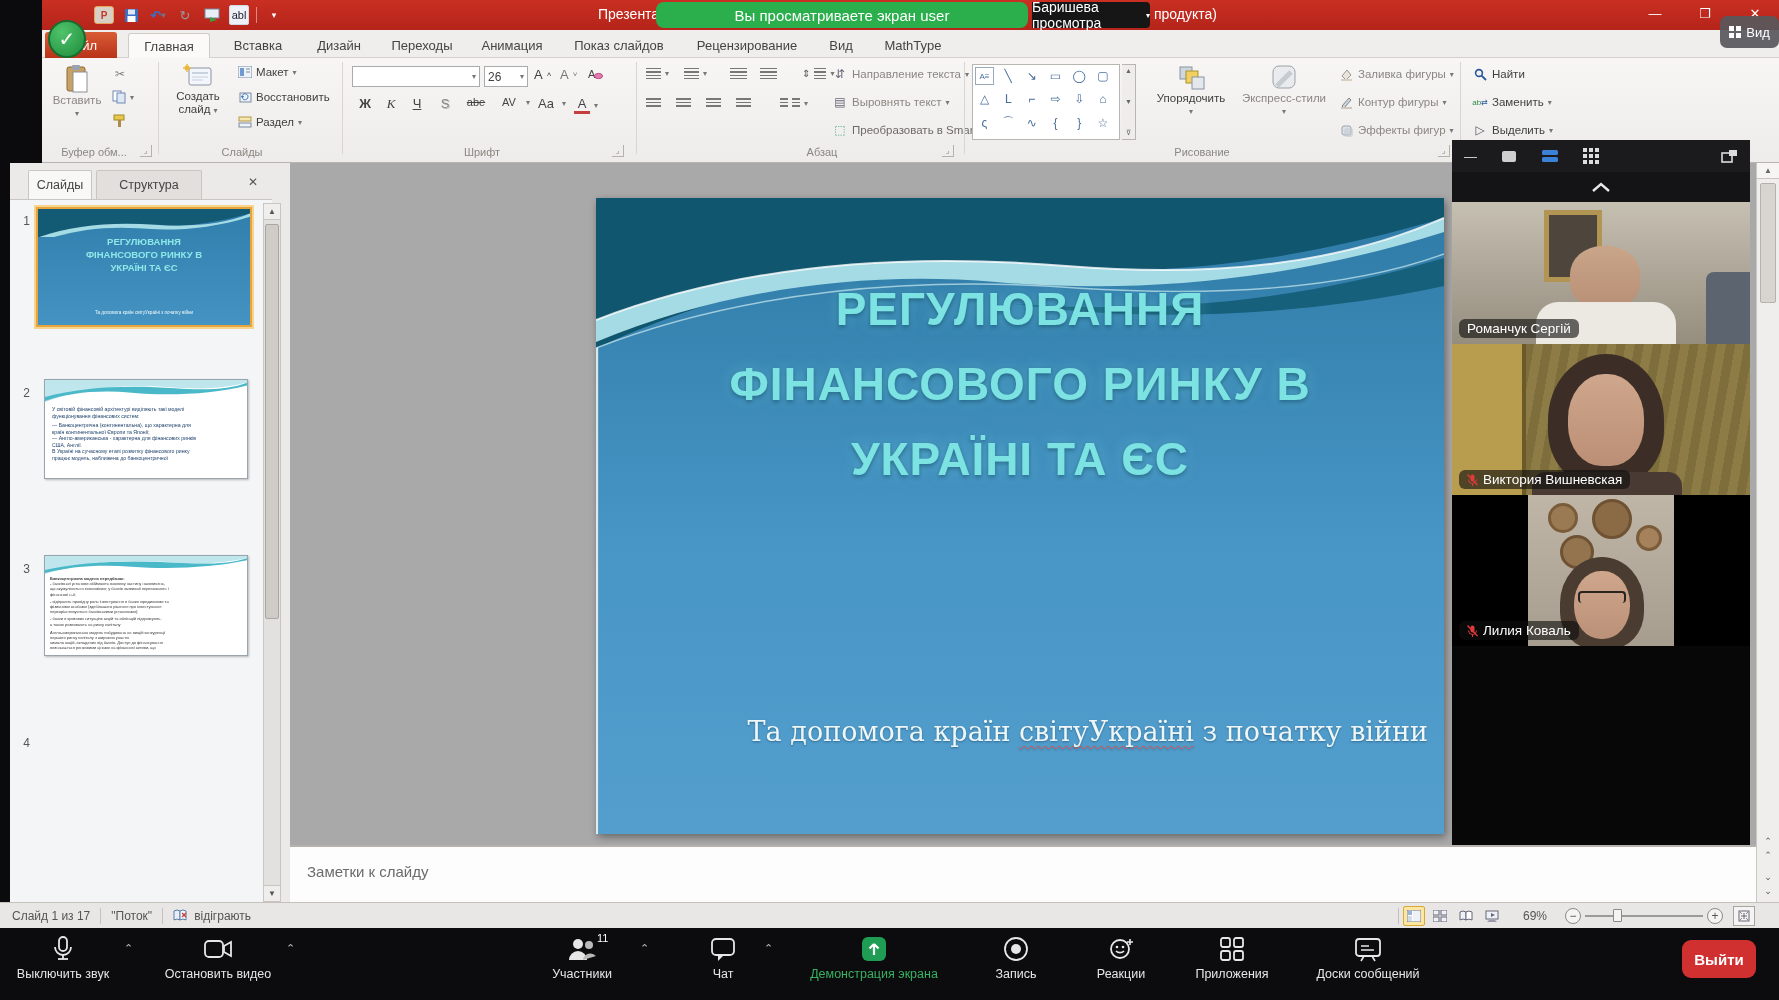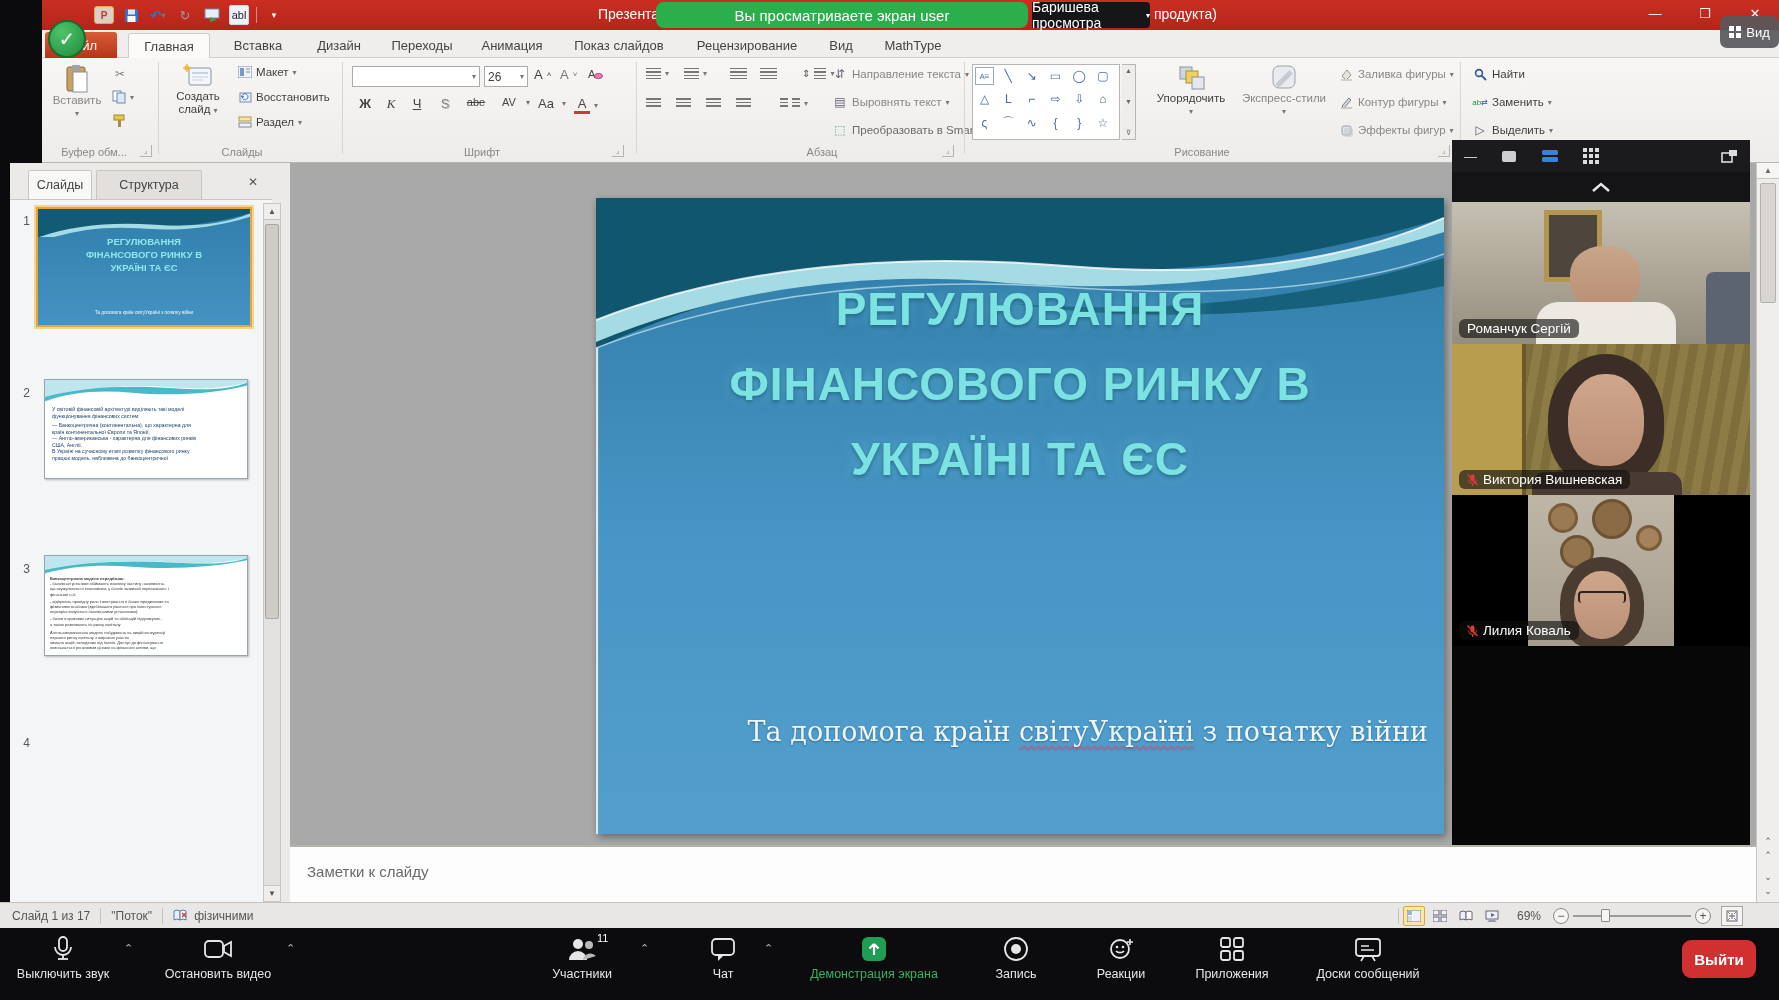--- a/index.html
+++ b/index.html
@@ -507,21 +507,21 @@
   <span class="ssep"></span>
   <span>"Поток"</span>
   <span class="ssep"></span>
   <span style="margin-right:6px">
       <svg width="15" height="13" viewBox="0 0 15 13">
         <path d="M1,2 Q4,0 7,2 L7,11 Q4,9 1,11 Z" fill="#e8eef6" stroke="#5a7aa8"></path>
         <path d="M13,2 Q10,0 7,2 L7,11 Q10,9 13,11 Z" fill="#f6f8fb" stroke="#5a7aa8"></path>
         <path d="M9,4 l4,4 M13,4 l-4,4" stroke="#c43e3e" stroke-width="1.4"></path>
       </svg>
     </span>
-  <span>фізичними</span>
+  <span>відіграють</span>
   <div style="position:absolute;left:1398px;display:flex;align-items:center;gap:4px">
     <span style="width:1px;height:16px;background:#c4c1bd"></span>
     <span class="viewico on">
         <svg width="14" height="12" viewBox="0 0 14 12">
           <rect x="0" y="0" width="14" height="12" fill="#fff" stroke="#667"></rect>
           <rect x="1" y="1" width="4" height="4" fill="#9ab4d8"></rect>
           <rect x="1" y="6" width="4" height="5" fill="#d0dcec"></rect>
           <rect x="6" y="1" width="7" height="10" fill="#eef2f8"></rect>
         </svg>
       </span>
@@ -539,21 +539,21 @@
           <path d="M13,2 Q10,0 7,2 L7,10 Q10,8 13,10 Z" fill="#fff" stroke="#667"></path>
         </svg>
       </span>
     <span class="viewico">
         <svg width="14" height="12" viewBox="0 0 14 12">
           <rect x="1" y="1" width="12" height="8" fill="#eef2f8" stroke="#667"></rect>
           <polygon points="4,10 10,10 12,12 2,12" fill="#99a"></polygon>
           <polygon points="6,3 10,5 6,7" fill="#667"></polygon>
         </svg>
       </span>
-    <span style="width:26px;text-align:right;margin:0 8px">69%</span>
+    <span style="width:26px;text-align:right;margin:0 14px">69%</span>
     <span class="zcirc">−</span>
     <span class="zslider">
         <span class="zthumb"></span>
       </span>
     <span class="zcirc">+</span>
     <span class="viewico" style="margin-left:6px;border:1px solid #a8a5a0;background:#f5f4f2">
         <svg width="12" height="12" viewBox="0 0 12 12">
           <rect x="1" y="1" width="10" height="10" fill="none" stroke="#667"></rect>
           <path d="M6,3 v6 M3,6 h6" stroke="#667"></path>
           <path d="M2,2 l2,2 M10,2 l-2,2 M2,10 l2,-2 M10,10 l-2,-2" stroke="#889"></path>

